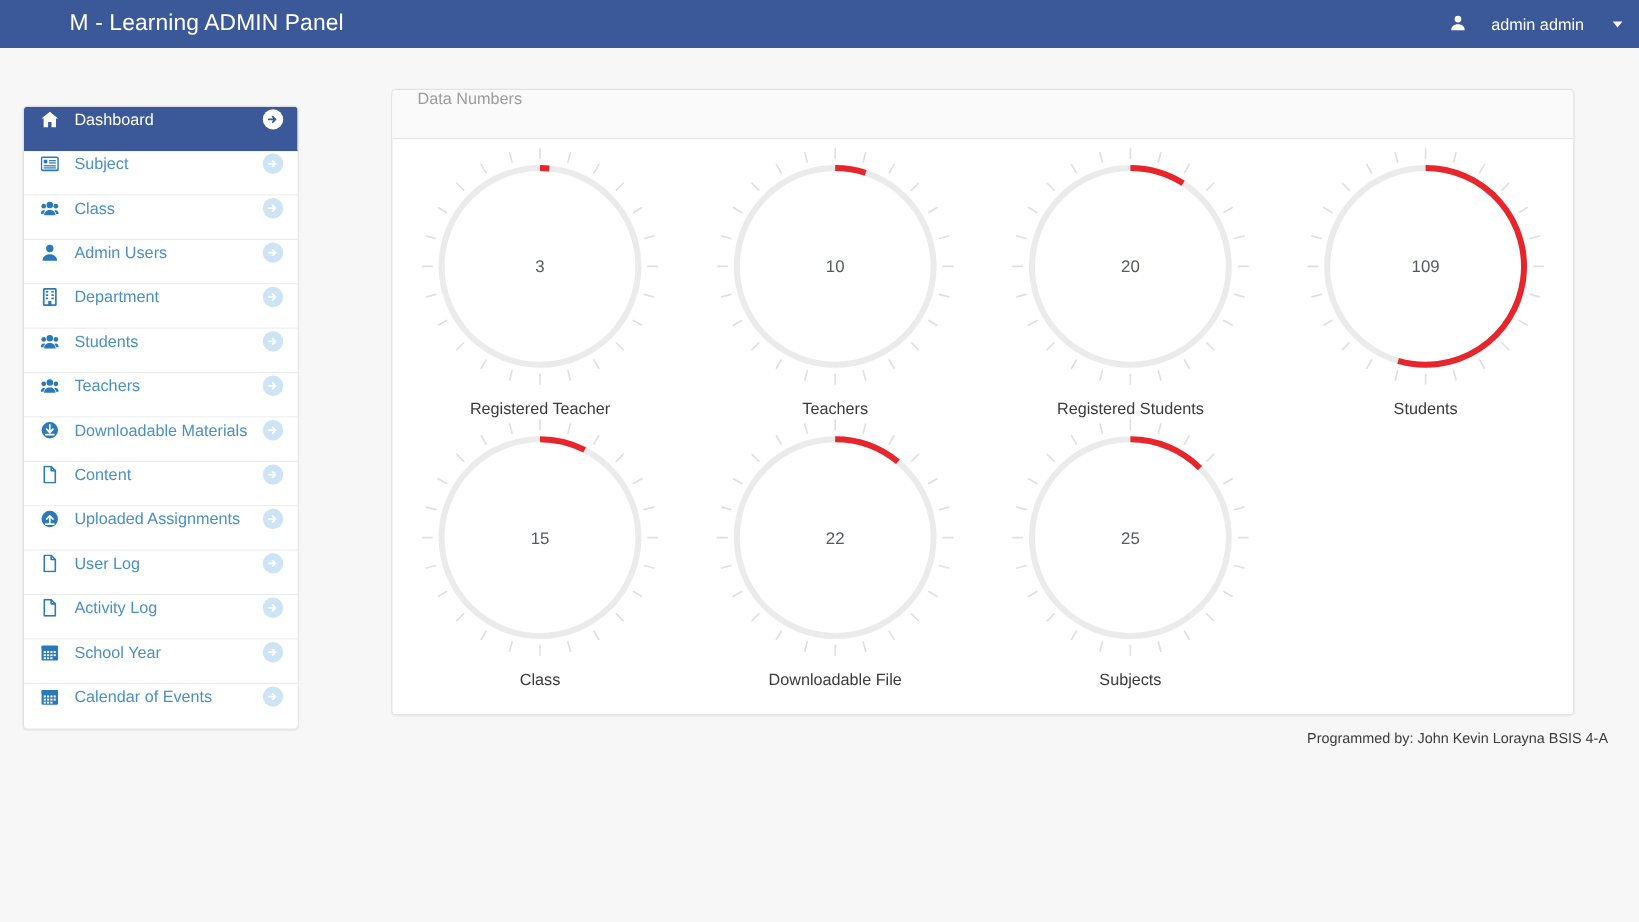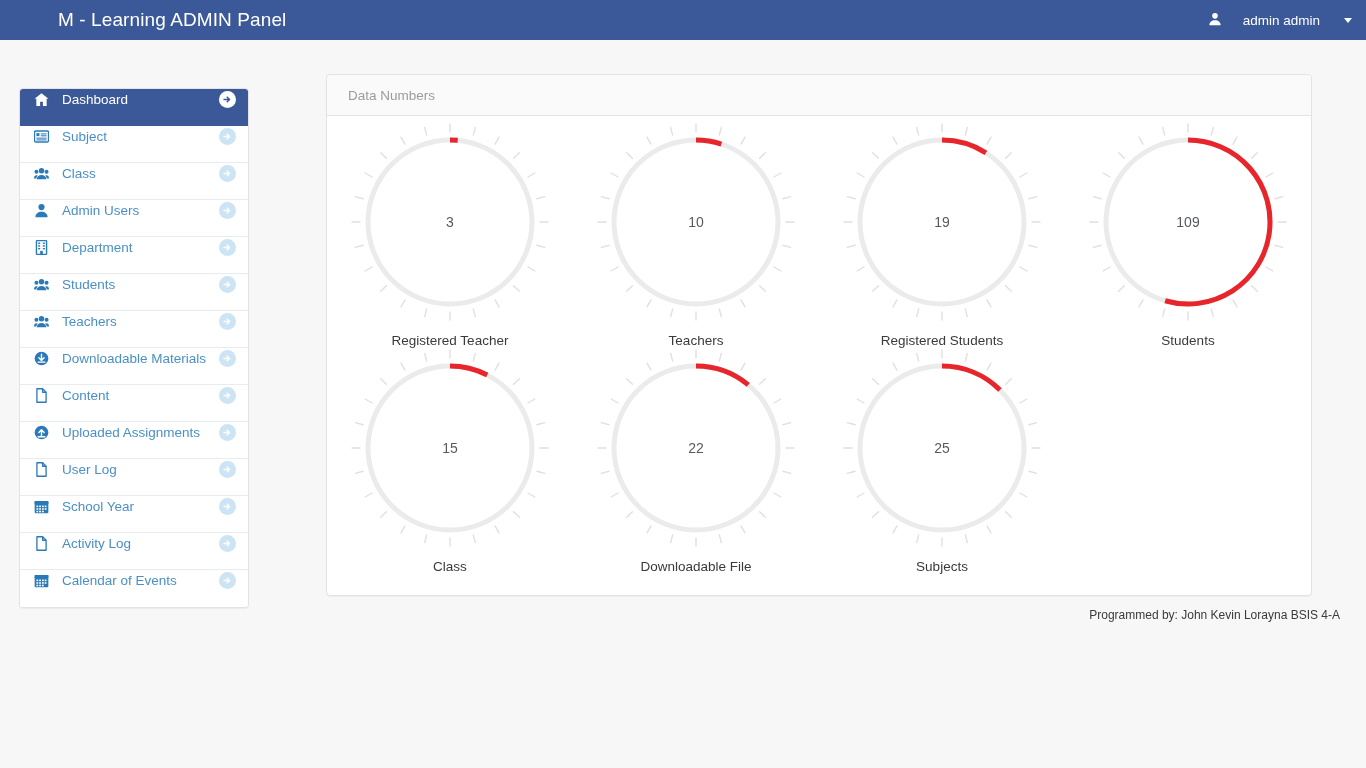--- a/index.html
+++ b/index.html
@@ -94,21 +94,21 @@
     background: #ffffff;
     border: 1px solid #e3e3e3;
     border-radius: 4px;
     box-shadow: 0 1px 1px rgba(0,0,0,.04);
   }
   #card-head {
     height: 41px;
     background: #fafafa;
     border-bottom: 1px solid #e3e3e3;
     border-radius: 4px 4px 0 0;
-    display: flex; align-items: center;
+    display: flex; align-items: flex-start;
     padding-left: 21px;
     color: #9b9b9b;
     font-size: 13.5px;
   }
   #card-body {
     padding: 6px 0 0 0;
   }
   .gauge-row {
     display: flex;
   }
@@ -324,20 +324,34 @@
       </span>
     </div>
     <div class="nav-item">
       <span class="nav-ico">
         <svg width="15" height="15" viewBox="0 0 16 16" fill="#2a7ab9">
           <path d="M3.1 0.8h6.1l3.7 3.7v10.7H3.1z" fill="none" stroke="#2a7ab9" stroke-width="1.4" stroke-linejoin="round"></path>
           <path d="M9.2 0.8v3.7h3.7" fill="none" stroke="#2a7ab9" stroke-width="1.4" stroke-linejoin="round"></path>
         </svg>
       </span>
       <span class="nav-label">User Log</span>
+      <span class="nav-arrow">
+        <svg width="11" height="11" viewBox="0 0 16 16" fill="none">
+          <path d="M3 8h8M7.6 4.6 11 8l-3.4 3.4" stroke="#ffffff" stroke-width="2.2" stroke-linecap="round" stroke-linejoin="round"></path>
+        </svg>
+      </span>
+    </div>
+    <div class="nav-item">
+      <span class="nav-ico">
+        <svg width="15" height="15" viewBox="0 0 16 16" fill="#2a7ab9">
+          <path d="M3.1 0.8h6.1l3.7 3.7v10.7H3.1z" fill="none" stroke="#2a7ab9" stroke-width="1.4" stroke-linejoin="round"></path>
+          <path d="M9.2 0.8v3.7h3.7" fill="none" stroke="#2a7ab9" stroke-width="1.4" stroke-linejoin="round"></path>
+        </svg>
+      </span>
+      <span class="nav-label">Activity Log</span>
       <span class="nav-arrow">
         <svg width="11" height="11" viewBox="0 0 16 16" fill="none">
           <path d="M3 8h8M7.6 4.6 11 8l-3.4 3.4" stroke="#ffffff" stroke-width="2.2" stroke-linecap="round" stroke-linejoin="round"></path>
         </svg>
       </span>
     </div>
     <div class="nav-item">
       <span class="nav-ico">
         <svg width="15" height="15" viewBox="0 0 16 16" fill="#2a7ab9">
           <rect x="0.7" y="2.2" width="14.6" height="13.1" rx="1.1"></rect>
@@ -351,34 +365,20 @@
             <rect x="5.5" y="9.8" width="1.9" height="1.7"></rect>
             <rect x="8.5" y="9.8" width="1.9" height="1.7"></rect>
             <rect x="11.4" y="9.8" width="1.9" height="1.7"></rect>
             <rect x="2.6" y="12.5" width="1.9" height="1.7"></rect>
             <rect x="5.5" y="12.5" width="1.9" height="1.7"></rect>
             <rect x="8.5" y="12.5" width="1.9" height="1.7"></rect>
           </g>
         </svg>
       </span>
       <span class="nav-label">School Year</span>
-      <span class="nav-arrow">
-        <svg width="11" height="11" viewBox="0 0 16 16" fill="none">
-          <path d="M3 8h8M7.6 4.6 11 8l-3.4 3.4" stroke="#ffffff" stroke-width="2.2" stroke-linecap="round" stroke-linejoin="round"></path>
-        </svg>
-      </span>
-    </div>
-    <div class="nav-item">
-      <span class="nav-ico">
-        <svg width="15" height="15" viewBox="0 0 16 16" fill="#2a7ab9">
-          <path d="M3.1 0.8h6.1l3.7 3.7v10.7H3.1z" fill="none" stroke="#2a7ab9" stroke-width="1.4" stroke-linejoin="round"></path>
-          <path d="M9.2 0.8v3.7h3.7" fill="none" stroke="#2a7ab9" stroke-width="1.4" stroke-linejoin="round"></path>
-        </svg>
-      </span>
-      <span class="nav-label">Activity Log</span>
       <span class="nav-arrow">
         <svg width="11" height="11" viewBox="0 0 16 16" fill="none">
           <path d="M3 8h8M7.6 4.6 11 8l-3.4 3.4" stroke="#ffffff" stroke-width="2.2" stroke-linecap="round" stroke-linejoin="round"></path>
         </svg>
       </span>
     </div>
     <div class="nav-item">
       <span class="nav-ico">
         <svg width="15" height="15" viewBox="0 0 16 16" fill="#2a7ab9">
           <rect x="0.7" y="2.2" width="14.6" height="13.1" rx="1.1"></rect>
@@ -510,21 +510,21 @@
                 <line x1="10.00" y1="100.00" x2="2.00" y2="100.00" stroke="#e0e0e0" stroke-width="1.4" stroke-linecap="round"></line>
                 <line x1="13.07" y1="76.71" x2="5.34" y2="74.64" stroke="#e0e0e0" stroke-width="1.4" stroke-linecap="round"></line>
                 <line x1="22.06" y1="55.00" x2="15.13" y2="51.00" stroke="#e0e0e0" stroke-width="1.4" stroke-linecap="round"></line>
                 <line x1="36.36" y1="36.36" x2="30.70" y2="30.70" stroke="#e0e0e0" stroke-width="1.4" stroke-linecap="round"></line>
                 <line x1="55.00" y1="22.06" x2="51.00" y2="15.13" stroke="#e0e0e0" stroke-width="1.4" stroke-linecap="round"></line>
                 <line x1="76.71" y1="13.07" x2="74.64" y2="5.34" stroke="#e0e0e0" stroke-width="1.4" stroke-linecap="round"></line>
               </g>
               <circle cx="100" cy="100" r="82" fill="none" stroke="#ebebeb" stroke-width="5"></circle>
               <path d="M 100.00 18.00 A 82 82 0 0 1 143.94 30.77" fill="none" stroke="#e8252a" stroke-width="5" stroke-linecap="butt"></path>
             </svg>
-            <div class="gauge-value">19</div>
+            <div class="gauge-value">20</div>
           </div>
           <div class="gauge-label">Registered Students</div>
         </div>
         <div class="gauge-cell">
           <div class="gauge-wrap">
             <svg width="200" height="200" viewBox="0 0 200 200">
               <g>
                 <line x1="100.00" y1="10.00" x2="100.00" y2="2.00" stroke="#e0e0e0" stroke-width="1.4" stroke-linecap="round"></line>
                 <line x1="123.29" y1="13.07" x2="125.36" y2="5.34" stroke="#e0e0e0" stroke-width="1.4" stroke-linecap="round"></line>
                 <line x1="145.00" y1="22.06" x2="149.00" y2="15.13" stroke="#e0e0e0" stroke-width="1.4" stroke-linecap="round"></line>

